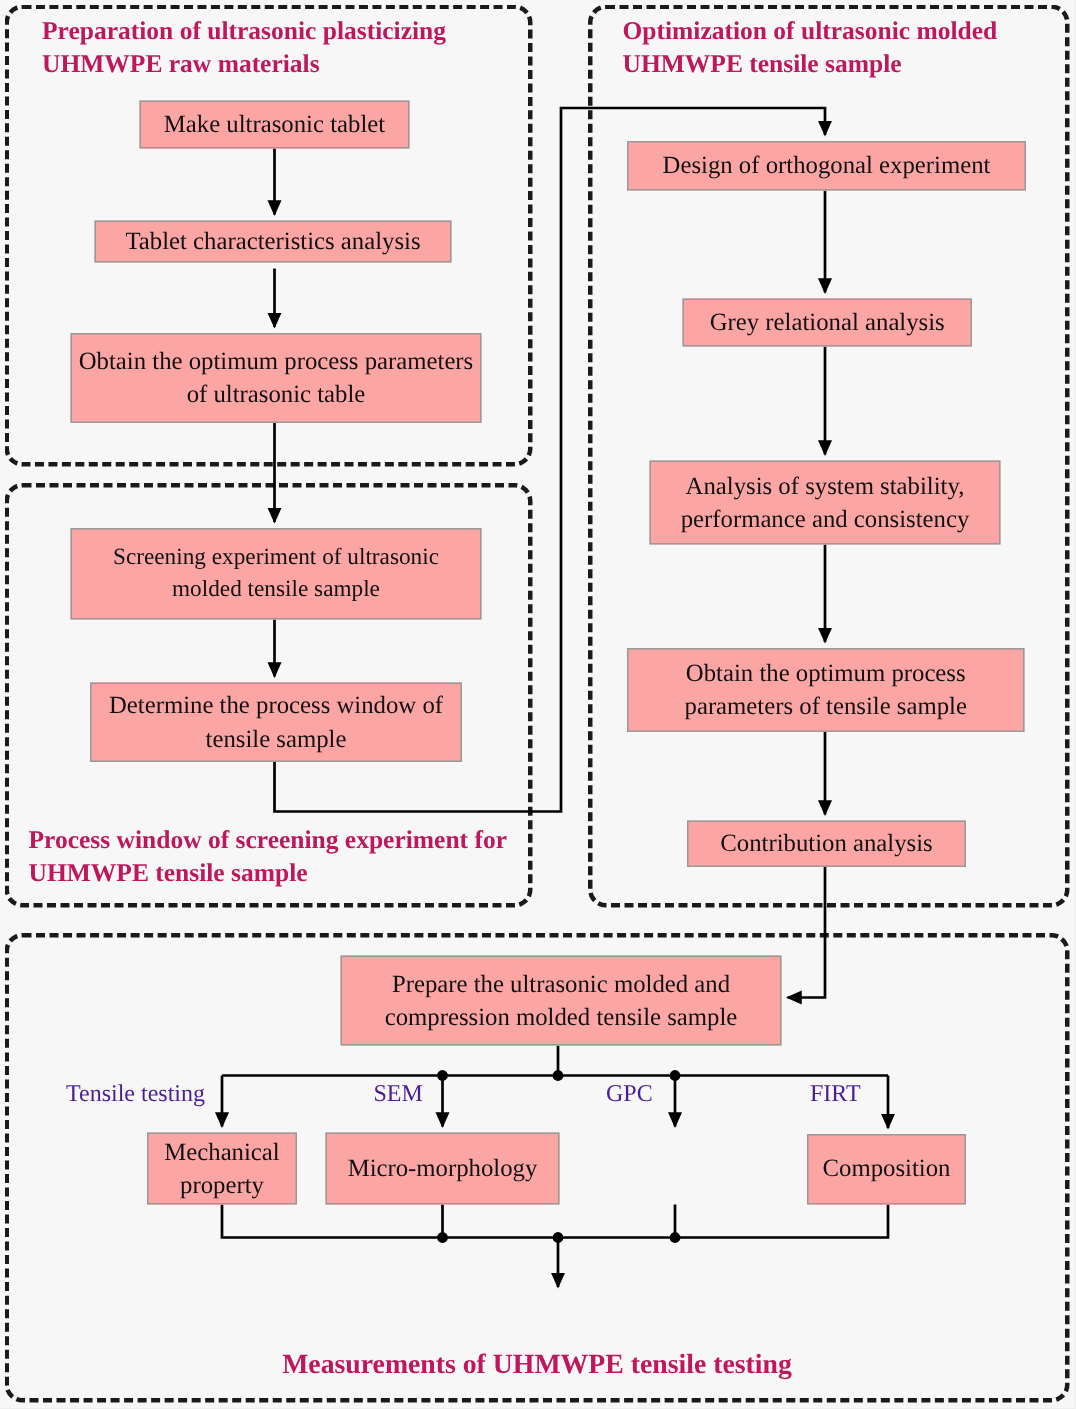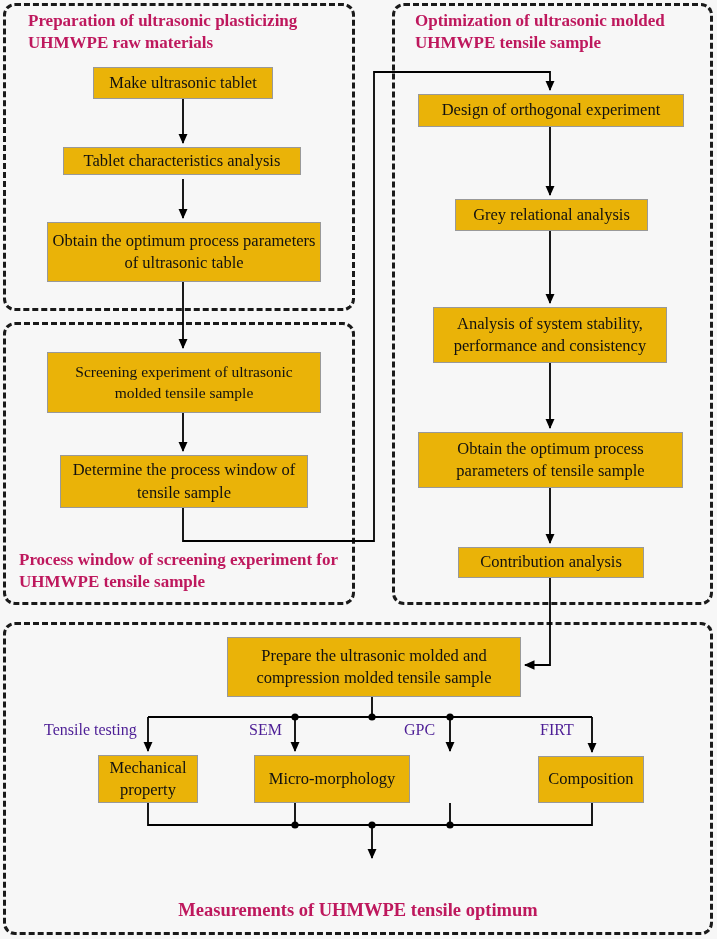--- a/index.html
+++ b/index.html
@@ -36,21 +36,21 @@
   #title-process-window{left:19px;top:549px;width:336px;}
   #title-measurements{left:3px;top:898px;width:710px;text-align:center;font-size:18.5px;}
 
   
   #connectors{position:absolute;left:0;top:0;pointer-events:none;}
 
   
   .node{
     position:absolute;
     box-sizing:border-box;
-    background:#eab308;
+    background:#fca5a5;
     border:1px solid #999;
     display:flex;
     align-items:center;
     justify-content:center;
     text-align:center;
     font-size:16.5px;
     line-height:1.35;
     padding:5px 4px;
   }
   #node-make-tablet{left:93px;top:67px;width:180px;height:32px;}
@@ -58,21 +58,21 @@
   #node-optimum-table{left:47px;top:222px;width:274px;height:60px;}
   #node-screening{left:47px;top:352px;width:274px;height:61px;font-size:15.5px;}
   #node-determine-window{left:60px;top:455px;width:248px;height:53px;}
   #node-orthogonal{left:418px;top:94px;width:266px;height:33px;}
   #node-grey{left:455px;top:199px;width:193px;height:32px;}
   #node-stability{left:433px;top:307px;width:234px;height:56px;}
   #node-optimum-tensile{left:418px;top:432px;width:265px;height:56px;}
   #node-contribution{left:458px;top:547px;width:186px;height:31px;}
   #node-prepare{left:227px;top:637px;width:294px;height:60px;}
   #node-mechanical{left:98px;top:755px;width:100px;height:48px;}
-  #node-micro{left:217px;top:755px;width:156px;height:48px;margin-left:37px;}
+  #node-micro{left:217px;top:755px;width:156px;height:48px;}
   #node-molecular{left:398px;top:755px;width:104px;height:48px;}
   #node-composition{left:538px;top:756px;width:106px;height:47px;}
   #node-comparative{left:286px;top:862px;width:172px;height:31px;}
 
   
   .edge-label{
     position:absolute;
     font-size:16px;
     white-space:nowrap;
     color:#4c1d95;
@@ -131,21 +131,21 @@
       <circle cx="450" cy="717" r="3.6"></circle>
       <circle cx="295" cy="825" r="3.6"></circle>
       <circle cx="372" cy="825" r="3.6"></circle>
       <circle cx="450" cy="825" r="3.6"></circle>
     </g>
   </svg>
 
   <div class="panel-title" id="title-preparation">Preparation of ultrasonic plasticizing UHMWPE raw materials</div>
   <div class="panel-title" id="title-optimization">Optimization of ultrasonic molded UHMWPE tensile sample</div>
   <div class="panel-title" id="title-process-window">Process window of screening experiment for UHMWPE tensile sample</div>
-  <div class="panel-title" id="title-measurements">Measurements of UHMWPE tensile optimum</div>
+  <div class="panel-title" id="title-measurements">Measurements of UHMWPE tensile testing</div>
 
   <div class="node" id="node-make-tablet">Make ultrasonic tablet</div>
   <div class="node" id="node-tablet-analysis">Tablet characteristics analysis</div>
   <div class="node" id="node-optimum-table">Obtain the optimum process parameters of ultrasonic table</div>
   <div class="node" id="node-screening">Screening experiment of ultrasonic molded tensile sample</div>
   <div class="node" id="node-determine-window">Determine the process window of tensile sample</div>
   <div class="node" id="node-orthogonal">Design of orthogonal experiment</div>
   <div class="node" id="node-grey">Grey relational analysis</div>
   <div class="node" id="node-stability">Analysis of system stability, performance and consistency</div>
   <div class="node" id="node-optimum-tensile">Obtain the optimum process parameters of tensile sample</div>

